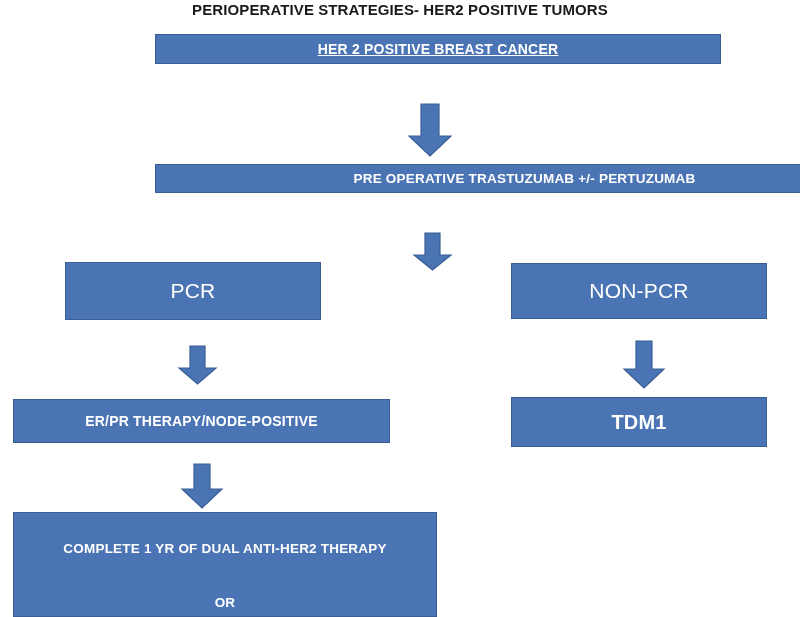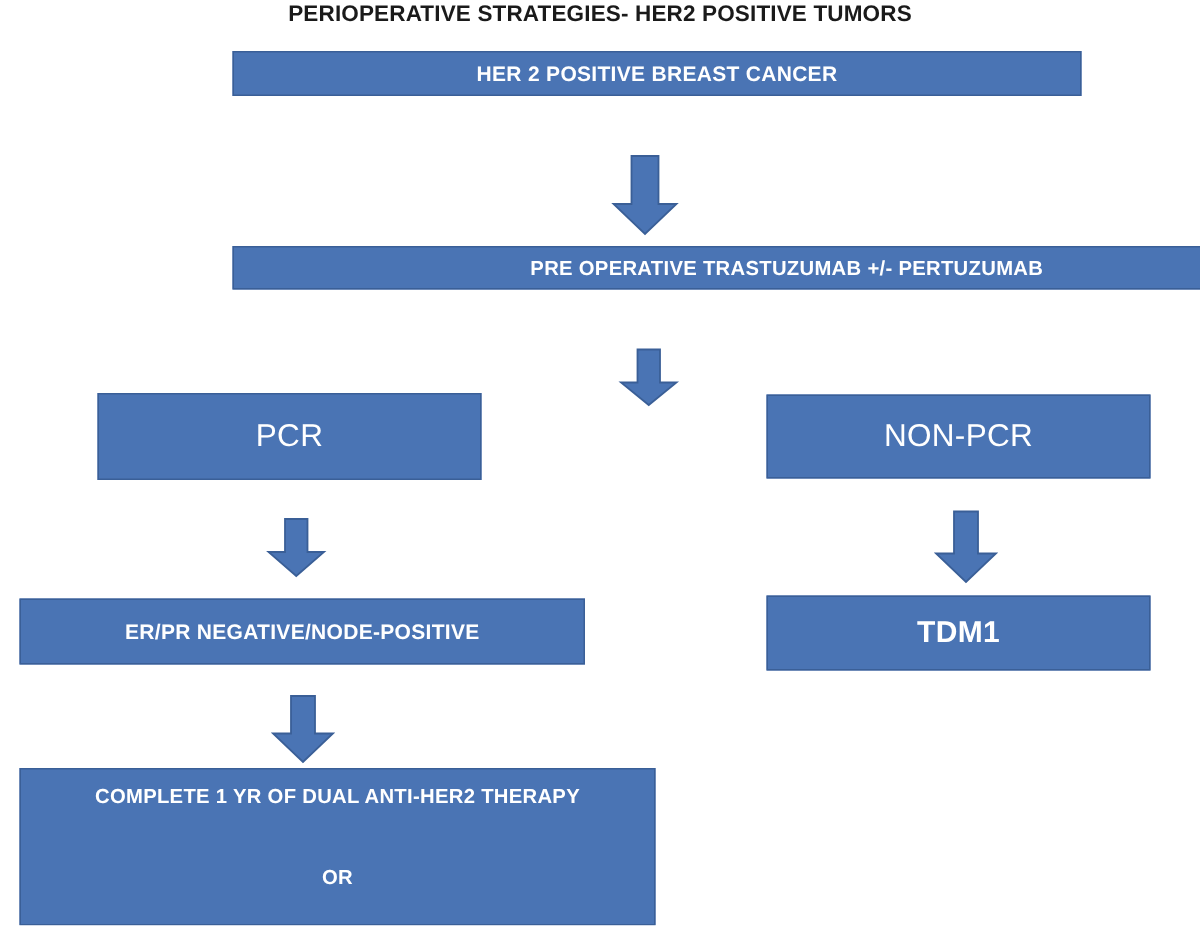--- a/index.html
+++ b/index.html
@@ -39,21 +39,21 @@
     display: flex;
     flex-direction: column;
     align-items: center;
     justify-content: center;
     text-align: center;
     letter-spacing: 0.2px;
     line-height: 1.15;
   }
   .node.multiline {
     justify-content: flex-start;
-    padding-top: 10px;
+    padding-top: 28px;
   }
   .node .ln {
     display: block;
     width: 100%;
   }
   .node .ln + .ln {
     margin-top: 38px;
   }
   .caret {
     display: inline-block;
@@ -73,21 +73,21 @@
     overflow: visible;
   }
 </style>
 </head>
 <body>
 
 <div id="canvas">
 
   <div class="title">PERIOPERATIVE STRATEGIES- HER2 POSITIVE TUMORS</div>
 
-  <div class="node" style="left:155px; top:34px; width:566px; height:30px; font-size:14px;">
+  <div class="node" style="left:155px; top:34px; width:566px; height:30px; font-size:14px;text-decoration:underline;">
     <span class="ln">HER 2 POSITIVE BREAST CANCER</span>
   </div>
 
   <div class="arrow" style="left:409px; top:104px; width:42px; height:52px;">
     <svg viewBox="0 0 42 52" preserveAspectRatio="none" aria-hidden="true">
       <polygon points="12,0 30,0 30,32 42,32 21,52 0,32 12,32" fill="#4a74b4" stroke="#3a5f97" stroke-width="1.2"></polygon>
     </svg>
   </div>
 
   <div class="node" style="left:155px; top:164px; width:739px; max-width:739px; height:29px; font-size:13.5px;">
@@ -114,21 +114,21 @@
     </svg>
   </div>
 
   <div class="arrow" style="left:624px; top:341px; width:40px; height:47px;">
     <svg viewBox="0 0 40 47" preserveAspectRatio="none" aria-hidden="true">
       <polygon points="12,0 28,0 28,28 40,28 20,47 0,28 12,28" fill="#4a74b4" stroke="#3a5f97" stroke-width="1.2"></polygon>
     </svg>
   </div>
 
   <div class="node" style="left:13px; top:399px; width:377px; height:44px; font-size:14px;">
-    <span class="ln">ER/PR  NEGATIVE/NODE-POSITIVE</span>
+    <span class="ln">ER/PR  THERAPY/NODE-POSITIVE</span>
   </div>
 
   <div class="node" style="left:511px; top:397px; width:256px; height:50px; font-size:20px; font-weight:bold;">
     <span class="ln">TDM1</span>
   </div>
 
   <div class="arrow" style="left:182px; top:464px; width:40px; height:44px;">
     <svg viewBox="0 0 40 44" preserveAspectRatio="none" aria-hidden="true">
       <polygon points="12,0 28,0 28,25 40,25 20,44 0,25 12,25" fill="#4a74b4" stroke="#3a5f97" stroke-width="1.2"></polygon>
     </svg>

